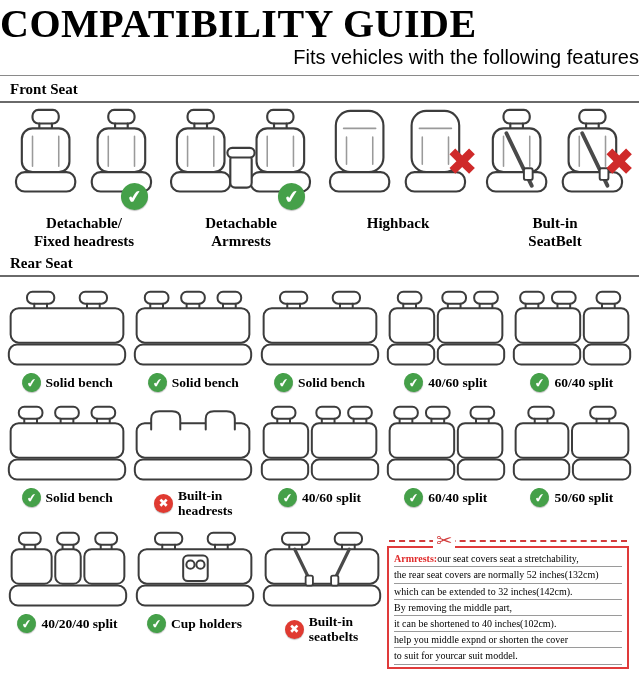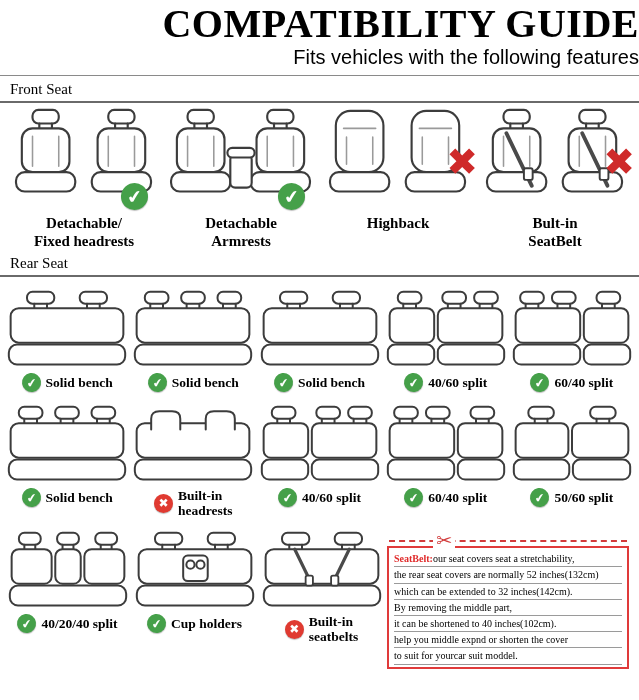--- a/index.html
+++ b/index.html
@@ -4,31 +4,31 @@
 <style>
   * { margin:0; padding:0; box-sizing:border-box; }
   html,body { background:#ffffff; }
   body {
     width:639px; height:700px; overflow:hidden;
     color:#000; font-family:"Liberation Serif", serif;
   }
   .page { width:639px; height:700px; padding-top:3px; }
 
   .title {
-    font-size:40px; font-weight:bold; text-align:right;
+    font-size:40px; font-weight:bold; text-align:left;
     letter-spacing:.5px; line-height:1.05;
     font-family:"Liberation Serif", serif;
   }
   .subtitle {
     font-family:"Liberation Sans", sans-serif;
     font-size:20px; text-align:right;
     padding:1px 0 6px; border-bottom:1px solid #8a8a8a;
   }
   .sec-head {
-    font-size:15px; font-weight:normal;
+    font-size:15px; font-weight:bold;
     padding:5px 0 3px 10px; border-bottom:2px solid #6a6a6a;
   }
 
   
   .front-row { display:flex; justify-content:space-between; padding:5px 8px 0; }
   .f-item { width:152px; text-align:center; }
   .f-ill { position:relative; height:104px; }
   .f-ill svg { display:block; margin:0 auto; width:146px; height:102px; }
   .f-label {
     font-weight:bold; font-size:15px; line-height:1.2;
@@ -425,21 +425,21 @@
           <span class="r-text">Built-in
 seatbelts</span>
         </div>
       </div>
 
       <div class="attn-col">
         <div class="cutline">
           <span class="scissors">✂</span>
         </div>
         <div class="attention">
-          <div class="a-line"><span class="a-title">SeatBelt:</span><span>our seat covers seat a stretchability,</span></div>
+          <div class="a-line"><span class="a-title">Armrests:</span><span>our seat covers seat a stretchability,</span></div>
           <div class="a-line">the rear seat covers are normally 52 inches(132cm)</div>
           <div class="a-line">which can be extended to 32 inches(142cm).</div>
           <div class="a-line">By removing the middle part,</div>
           <div class="a-line">it can be shortened to 40 inches(102cm).</div>
           <div class="a-line">help you middle expnd or shorten the cover</div>
           <div class="a-line">to suit for yourcar suit moddel.</div>
         </div>
       </div>
     </div>
 

